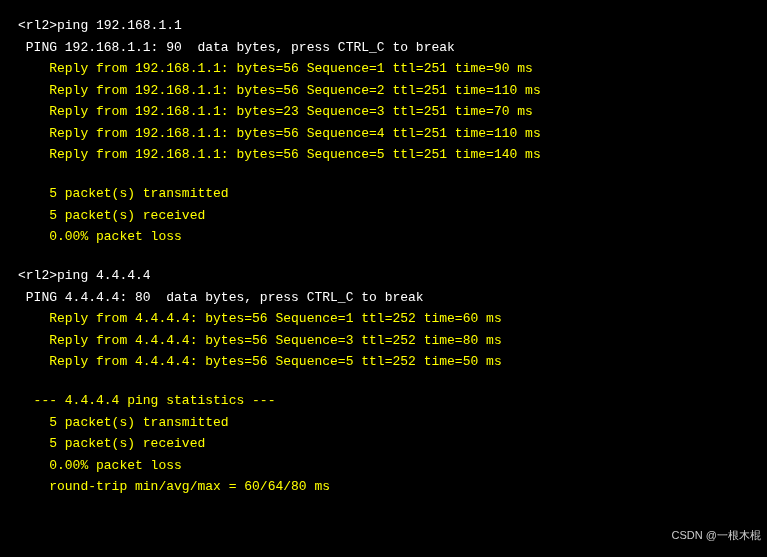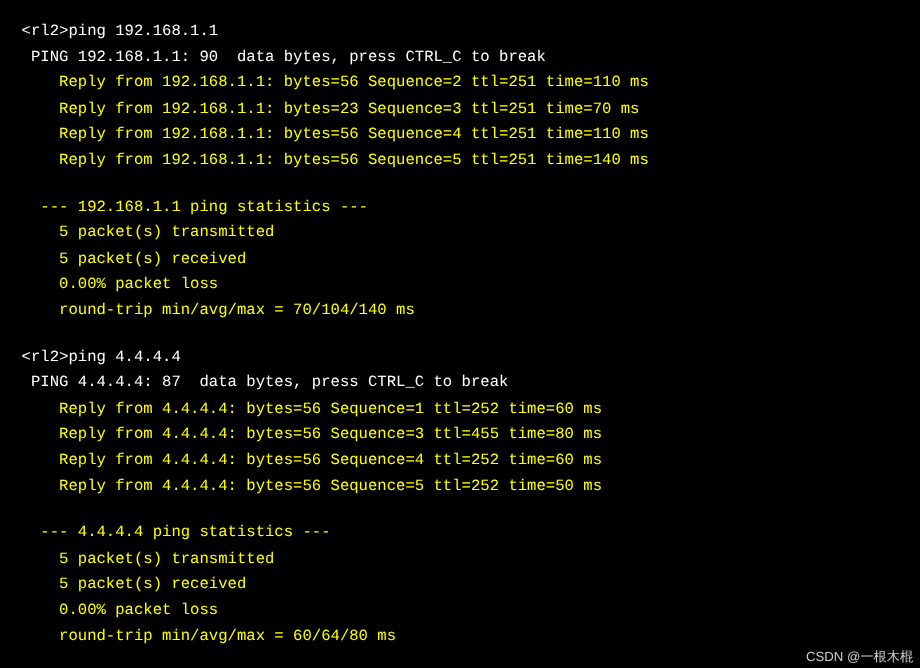--- a/index.html
+++ b/index.html
@@ -24,49 +24,47 @@
       display: block;
     }
     .line-white {
       color: #ffffff;
     }
     .line-yellow {
       color: #ffff00;
     }
     .watermark {
       position: absolute;
-      bottom: 3px;
+      bottom: 16px;
       right: 8px;
       color: #cccccc;
       font-size: 11px;
       font-family: Arial, sans-serif;
     }
   </style>
 </head>
 <body>
 
 <div class="terminal" id="terminal-container">
 <span class="line line-white">&lt;rl2&gt;ping 192.168.1.1</span>
     <span class="line line-white"> PING 192.168.1.1: 90  data bytes, press CTRL_C to break</span>
+    <span class="line line-yellow">    Reply from 192.168.1.1: bytes=56 Sequence=1 ttl=251 time=90 ms</span>
     <span class="line line-yellow">    Reply from 192.168.1.1: bytes=56 Sequence=2 ttl=251 time=110 ms</span>
     <span class="line line-yellow">    Reply from 192.168.1.1: bytes=23 Sequence=3 ttl=251 time=70 ms</span>
     <span class="line line-yellow">    Reply from 192.168.1.1: bytes=56 Sequence=4 ttl=251 time=110 ms</span>
     <span class="line line-yellow">    Reply from 192.168.1.1: bytes=56 Sequence=5 ttl=251 time=140 ms</span>
     <span class="line line-yellow" style="display: block; height: 1.2em;">&nbsp;</span>
-    <span class="line line-yellow">  --- 192.168.1.1 ping statistics ---</span>
     <span class="line line-yellow">    5 packet(s) transmitted</span>
     <span class="line line-yellow">    5 packet(s) received</span>
     <span class="line line-yellow">    0.00% packet loss</span>
-    <span class="line line-yellow">    round-trip min/avg/max = 70/104/140 ms</span>
     <span class="line line-yellow" style="display: block; height: 1.2em;">&nbsp;</span>
     <span class="line line-white">&lt;rl2&gt;ping 4.4.4.4</span>
-    <span class="line line-white"> PING 4.4.4.4: 87  data bytes, press CTRL_C to break</span>
+    <span class="line line-white"> PING 4.4.4.4: 80  data bytes, press CTRL_C to break</span>
     <span class="line line-yellow">    Reply from 4.4.4.4: bytes=56 Sequence=1 ttl=252 time=60 ms</span>
-    <span class="line line-yellow">    Reply from 4.4.4.4: bytes=56 Sequence=3 ttl=455 time=80 ms</span>
-    <span class="line line-yellow">    Reply from 4.4.4.4: bytes=56 Sequence=4 ttl=252 time=60 ms</span>
+    <span class="line line-yellow">    Reply from 4.4.4.4: bytes=56 Sequence=3 ttl=252 time=80 ms</span>
     <span class="line line-yellow">    Reply from 4.4.4.4: bytes=56 Sequence=5 ttl=252 time=50 ms</span>
     <span class="line line-yellow" style="display: block; height: 1.2em;">&nbsp;</span>
     <span class="line line-yellow">  --- 4.4.4.4 ping statistics ---</span>
     <span class="line line-yellow">    5 packet(s) transmitted</span>
     <span class="line line-yellow">    5 packet(s) received</span>
     <span class="line line-yellow">    0.00% packet loss</span>
     <span class="line line-yellow">    round-trip min/avg/max = 60/64/80 ms</span>
   </div>
 
 <div class="watermark">CSDN @一根木棍</div>

